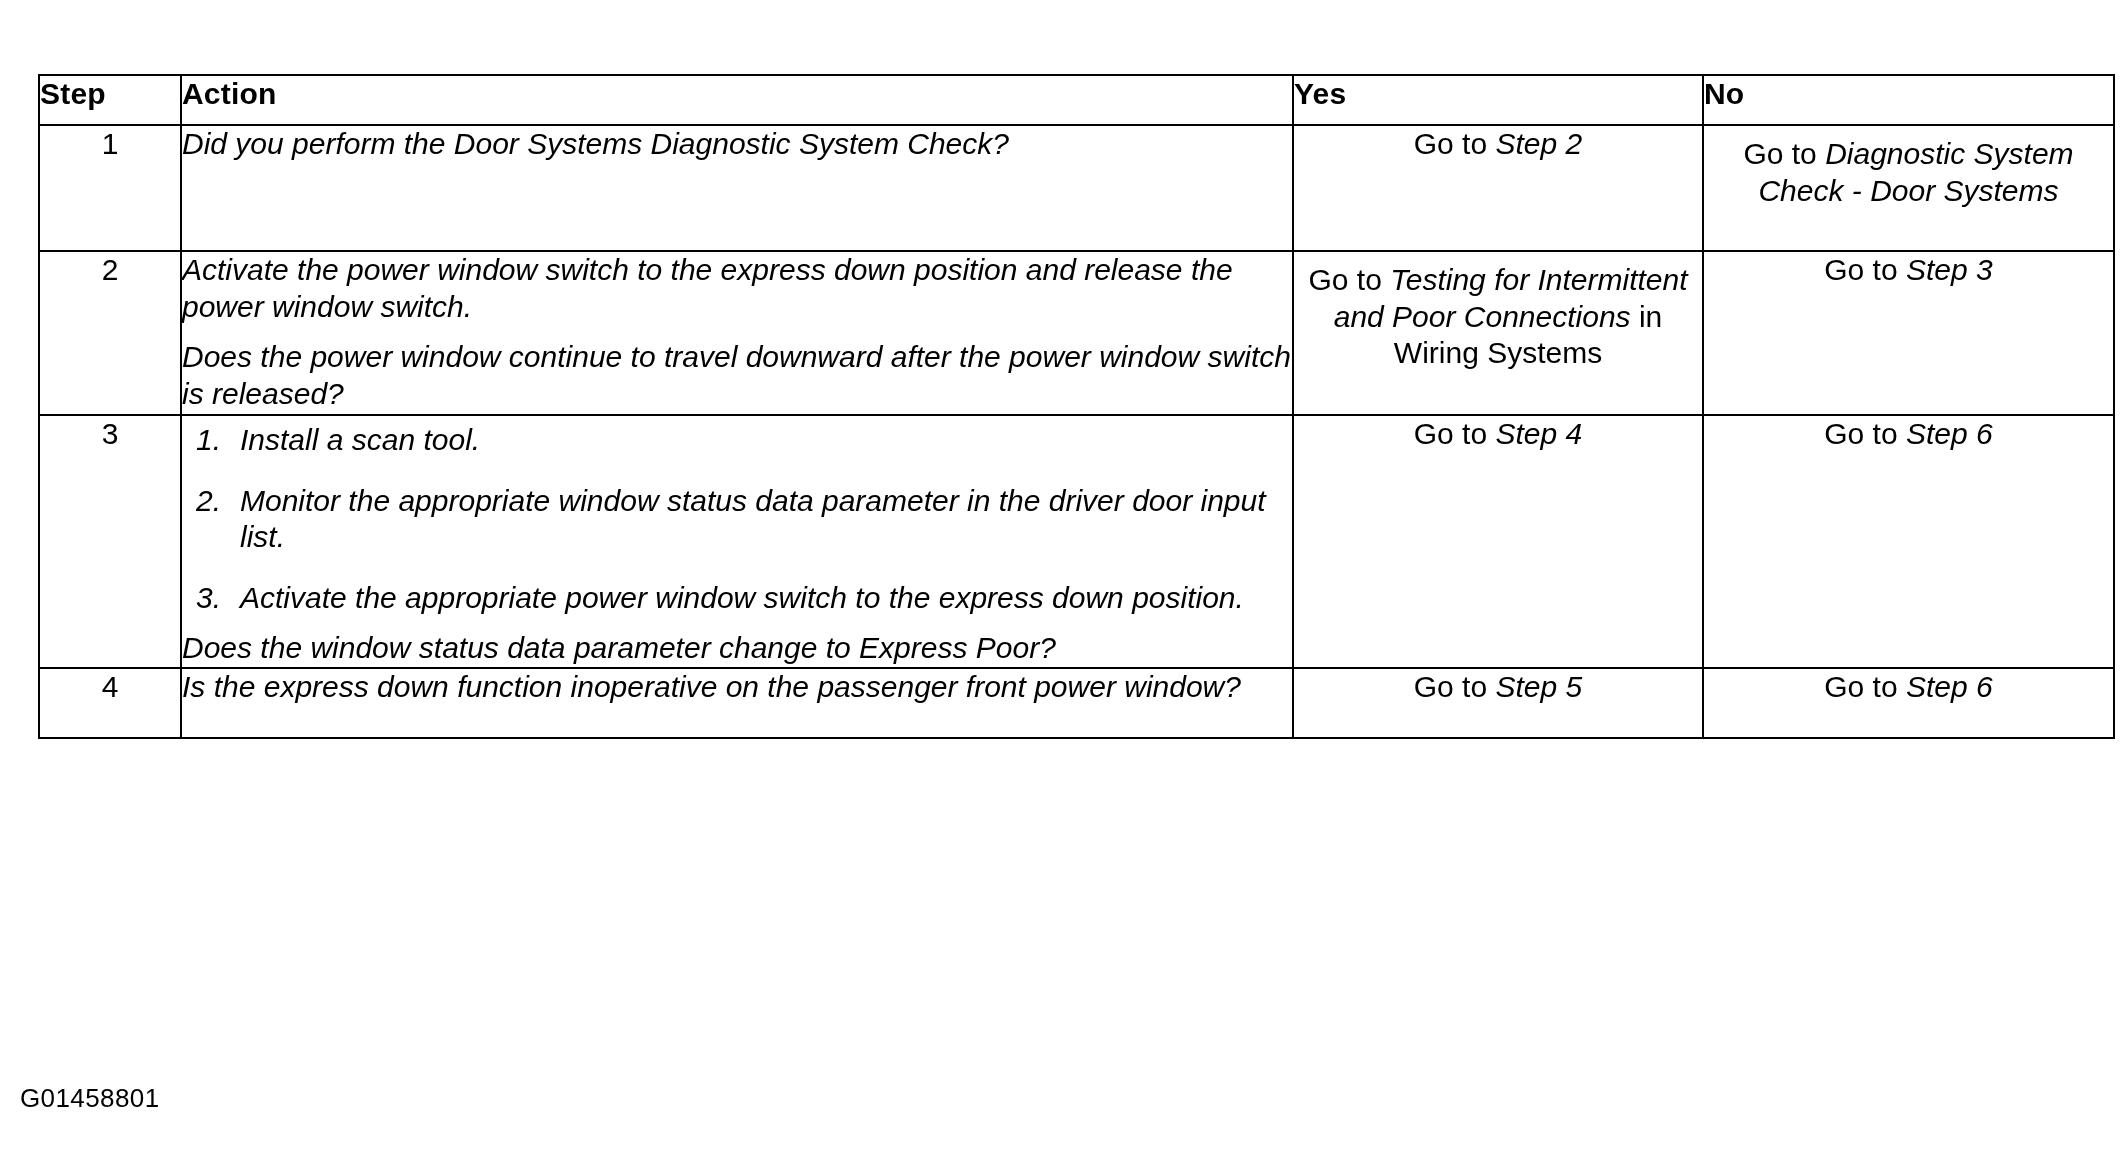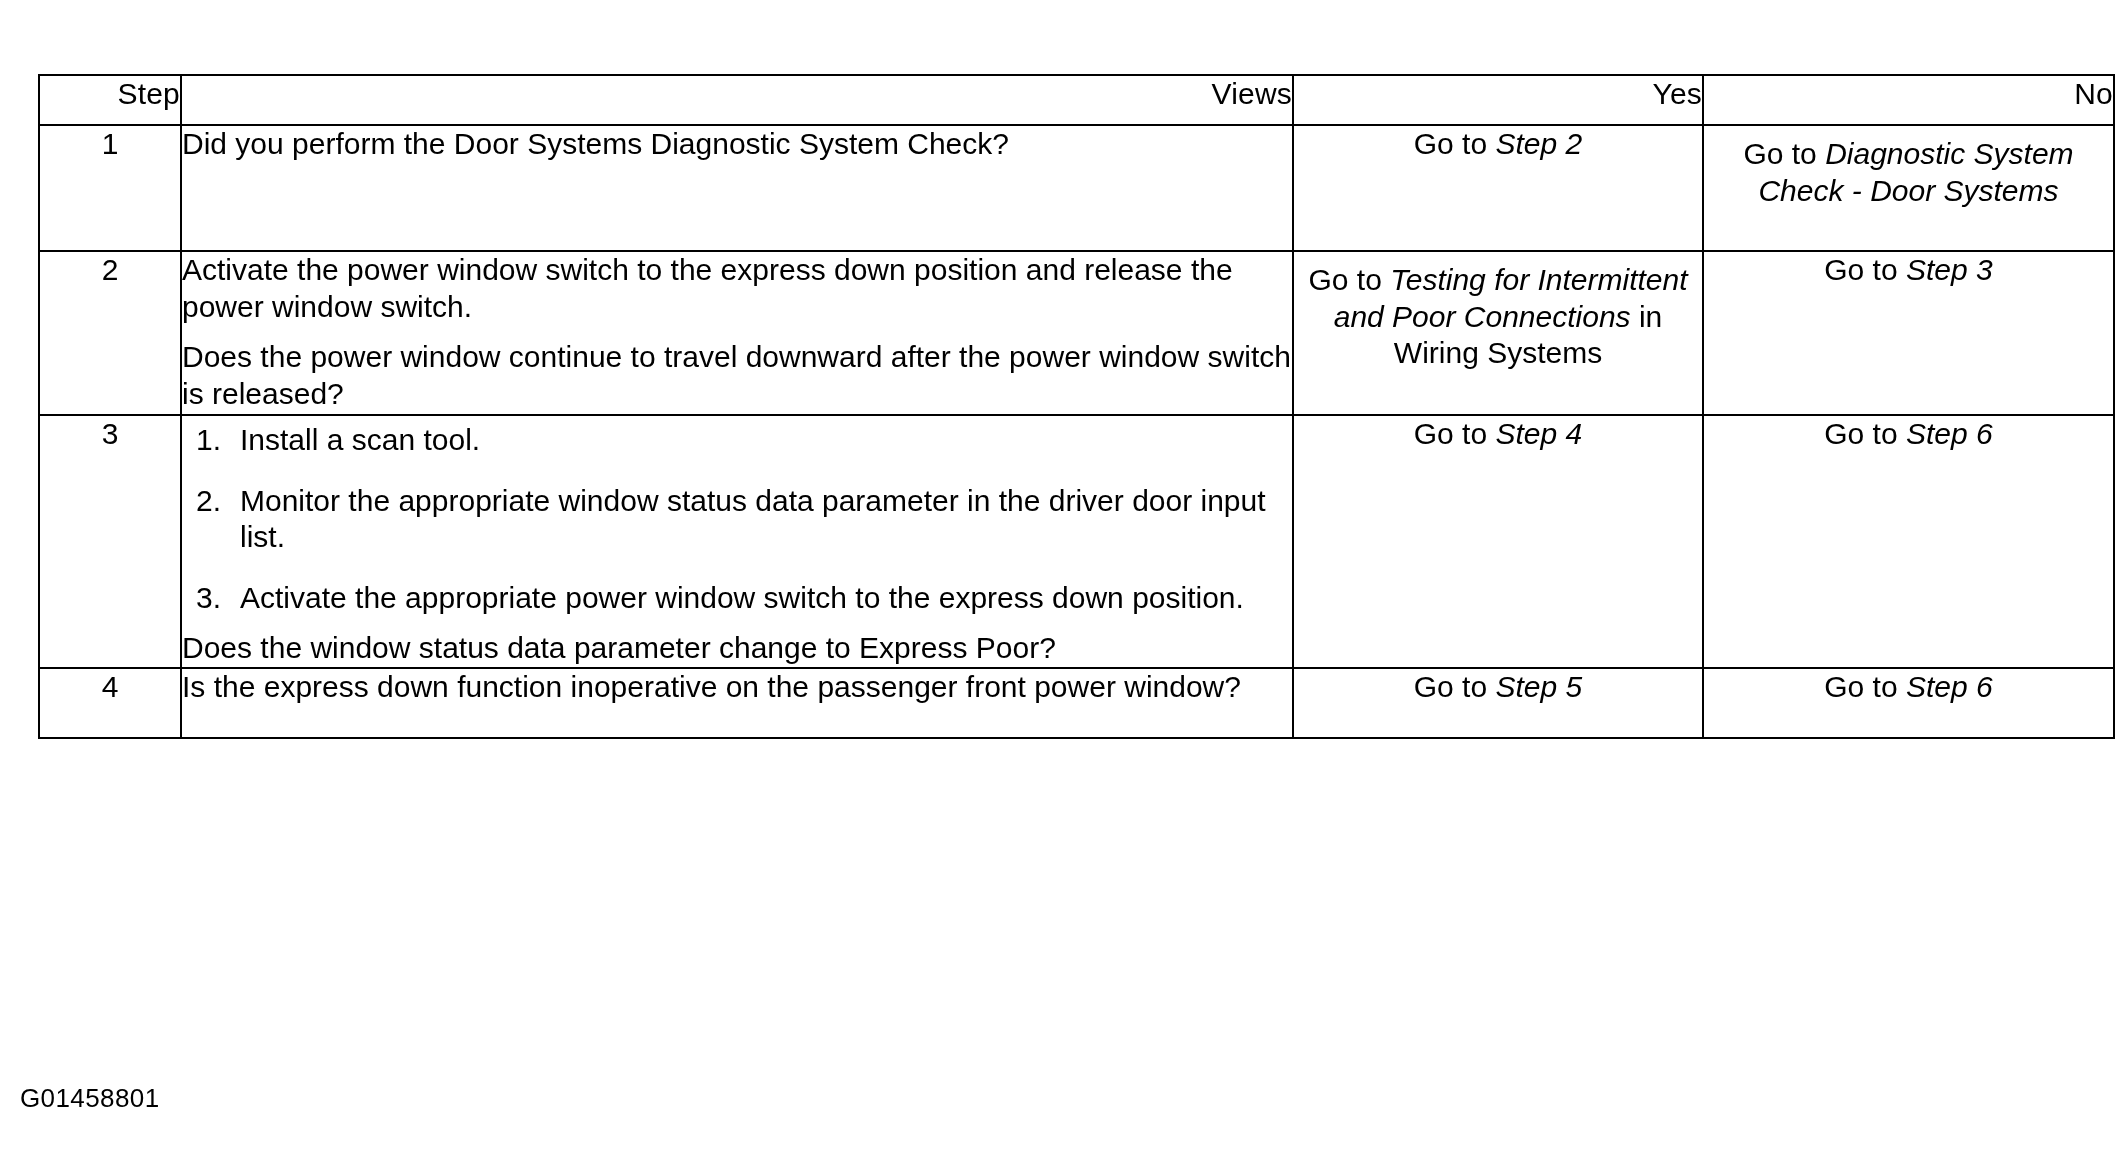--- a/index.html
+++ b/index.html
@@ -43,22 +43,22 @@
   }
 
   
   col.c-step   { width: 142px; }
   col.c-action { width: 1112px; }
   col.c-yes    { width: 410px; }
   col.c-no     { width: 411px; }
 
   
   thead th {
-    text-align: right;
-    font-weight: normal;
+    text-align: left;
+    font-weight: bold;
     font-size: 31px;
     height: 48px;
     padding: 5px 4px 7px 4px;
     vertical-align: middle;
     letter-spacing: 0.2px;
   }
 
   
   .ref-cell {
     padding: 6px 0 8px 14px;
@@ -78,20 +78,21 @@
   
   .step-cell {
     text-align: center;
     vertical-align: middle;
     font-size: 31px;
   }
 
   
   .action-cell {
     padding: 8px 16px 8px 16px;
+    font-style: italic;
   }
   .action-cell p {
     margin: 0 0 6px 0;
   }
   .action-cell p:last-child { margin-bottom: 0; }
 
   .para-gap { margin-top: 14px !important; }
 
   
   ol.steps {
@@ -155,21 +156,21 @@
     <colgroup>
       <col class="c-step">
       <col class="c-action">
       <col class="c-yes">
       <col class="c-no">
     </colgroup>
 
     <thead>
       <tr>
         <th>Step</th>
-        <th>Views</th>
+        <th>Action</th>
         <th>Yes</th>
         <th>No</th>
       </tr>
     </thead>
 
     <tbody>
 
 
       <tr class="r1">
         <td class="step-cell">1</td>

